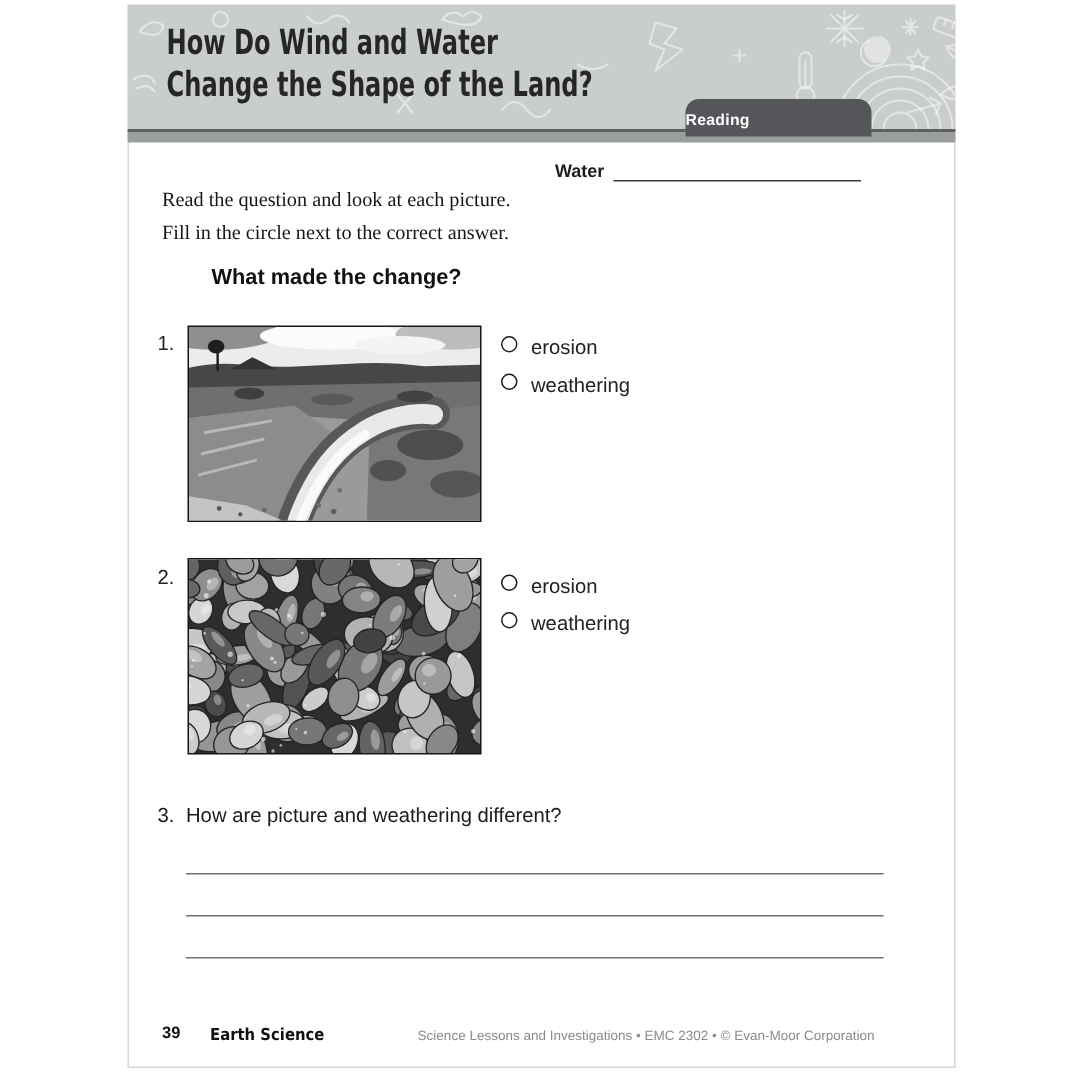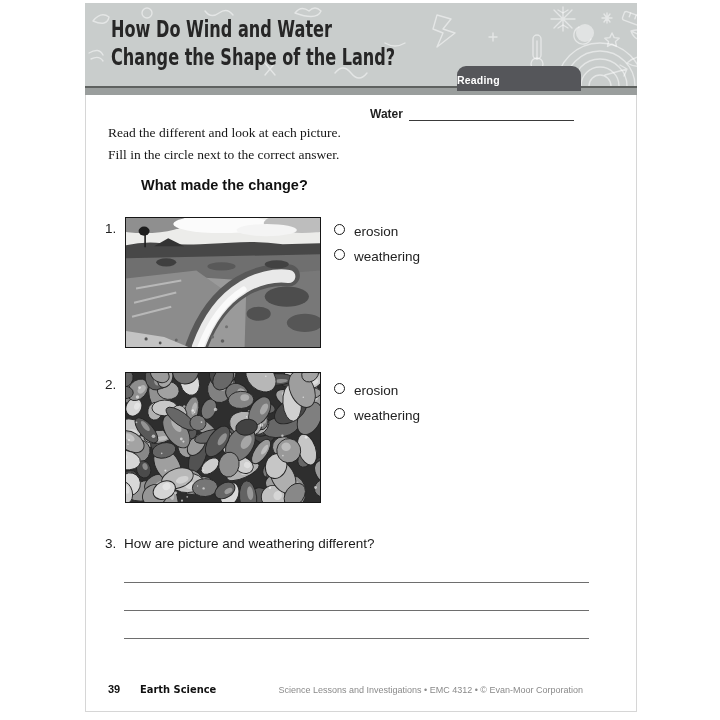--- a/index.html
+++ b/index.html
@@ -131,21 +131,21 @@
     <div class="band-bar"></div>
 
     <div class="page-body">
 
       <div class="name-row">
         <span class="name-label">Water</span>
         <span class="name-line"></span>
       </div>
 
       <div class="instructions">
-        <div>Read the different and look at each picture.</div>
+        <div>Read the question and look at each picture.</div>
         <div>Fill in the circle next to the correct answer.</div>
       </div>
 
       <div class="q-heading">What made the change?</div>
 
       <span class="q-num" style="left:19px;top:126px;">1.</span>
       <div class="photo" style="top:122px;">
         <svg viewBox="0 0 193 128" preserveAspectRatio="none">
           <rect width="193" height="128" fill="#9a9a9a"></rect>
           <rect width="193" height="30" fill="#ececea"></rect>
@@ -429,16 +429,16 @@
       <div class="q3-row">
         <span class="q3-num">3.</span>
         <span>How are picture and weathering different?</span>
       </div>
       <div class="answer-line" style="top:487px;"></div>
       <div class="answer-line" style="top:515px;"></div>
       <div class="answer-line" style="top:543px;"></div>
 
       <span class="footer-page">39</span>
       <span class="footer-section">Earth Science</span>
-      <span class="footer-credit">Science Lessons and Investigations • EMC 4312 • © Evan-Moor Corporation</span>
+      <span class="footer-credit">Science Lessons and Investigations • EMC 2302 • © Evan-Moor Corporation</span>
     </div>
   </div>
 </div>
 
 </body></html>

